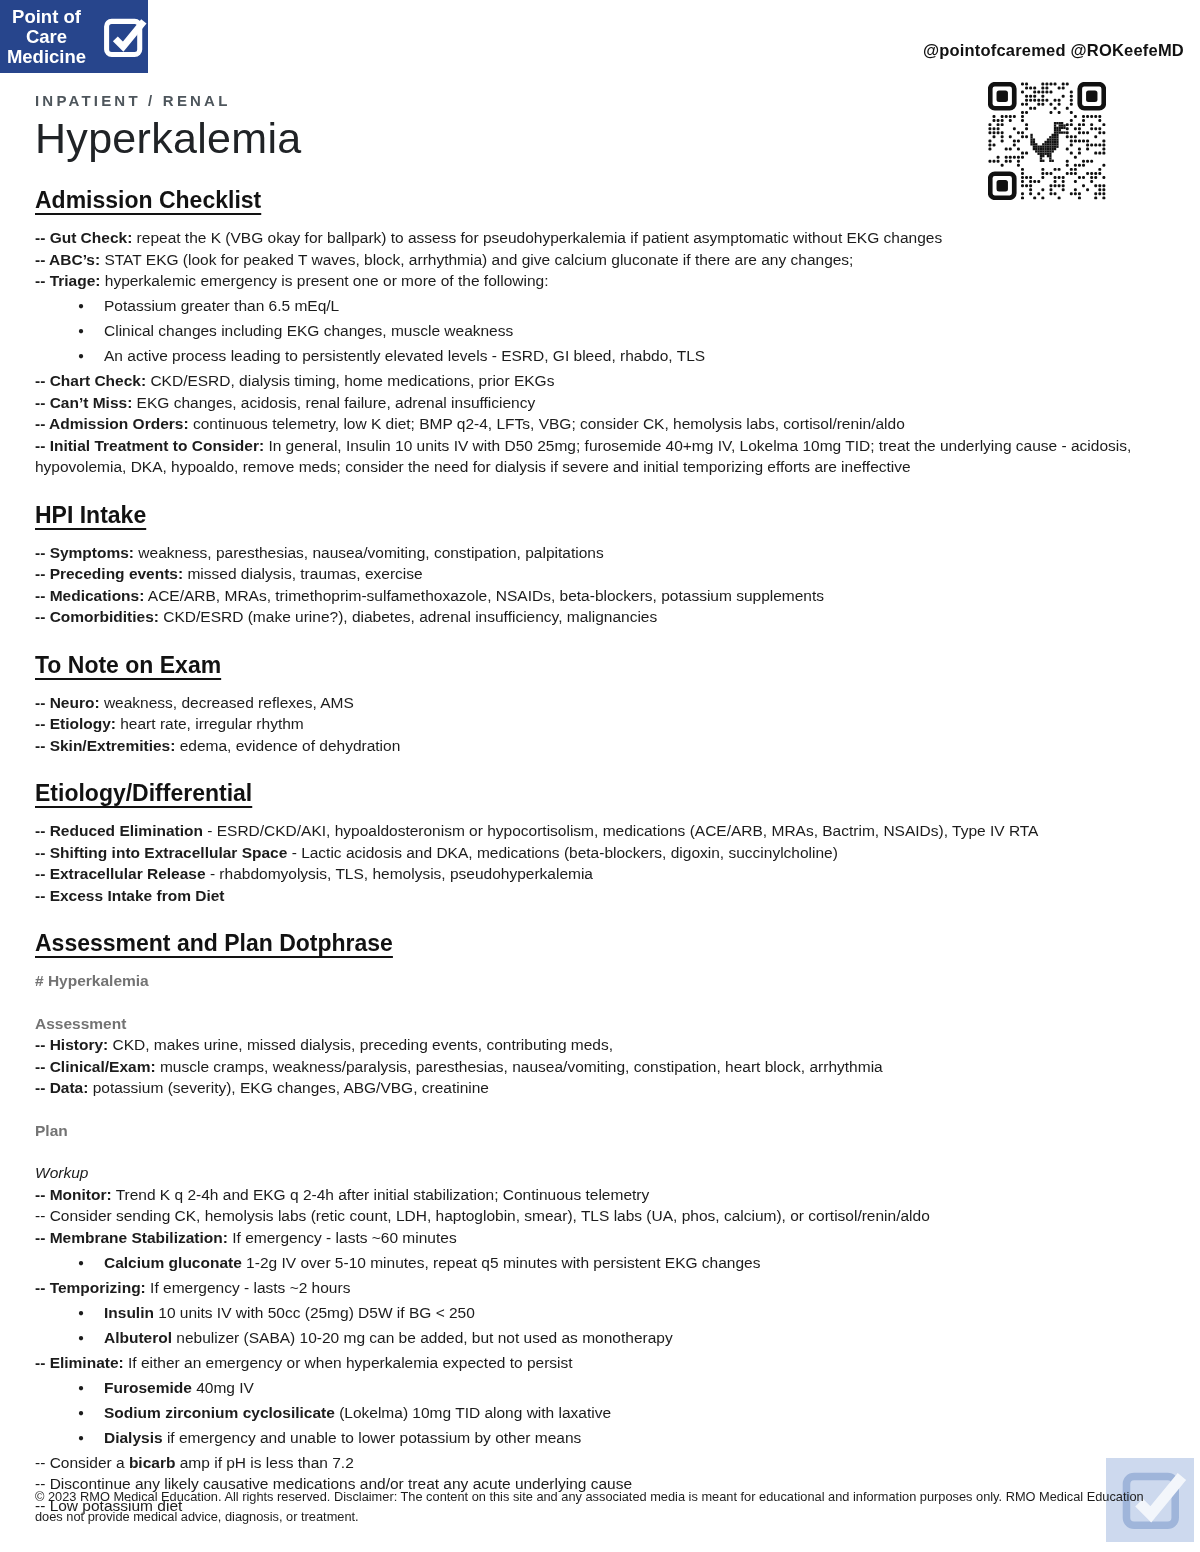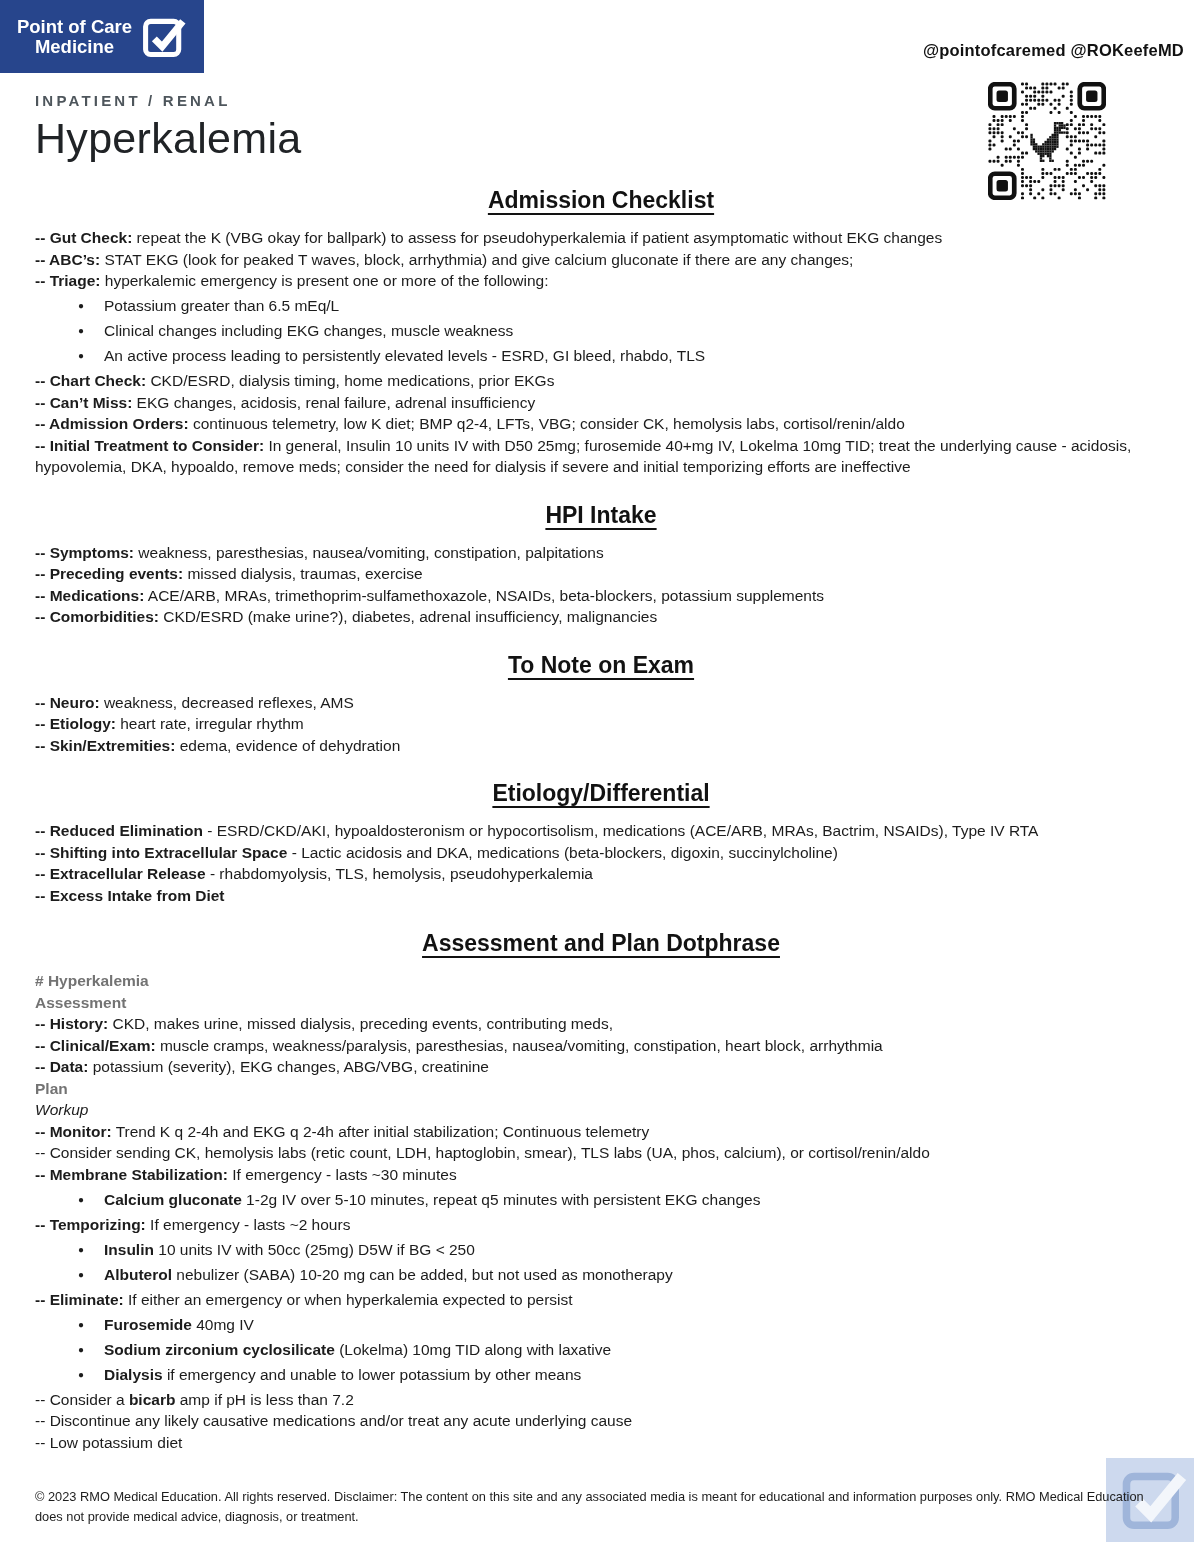--- a/index.html
+++ b/index.html
@@ -5,47 +5,47 @@
   * { margin:0; padding:0; box-sizing:border-box; }
   html,body { background:#ffffff; }
   .page {
     position:relative; width:1200px; height:1552px; margin:0 auto;
     background:#ffffff; overflow:hidden;
     font-family:"Liberation Sans", sans-serif;
     color:#1c1c1c;
   }
   
   .logo-bar{
-    position:absolute; top:0; left:0; width:204px; height:73px;
+    position:absolute; top:0; left:0; width:148px; height:73px;
     background:#27458c; display:flex; align-items:center; justify-content:center; gap:9px;
   }
   .logo-text{ color:#ffffff; font-weight:700; font-size:18.5px; line-height:20px; text-align:center; }
   .logo-check{ width:46px; height:46px; flex:0 0 auto; }
   .social{
     position:absolute; top:41px; right:16px;
     font-size:16.5px; font-weight:700; color:#111111; letter-spacing:.2px;
   }
   .qr{ position:absolute; top:82px; left:988px; width:118px; height:118px; }
   
   .content{ position:absolute; top:92px; left:35px; width:1132px; }
   .category{
     font-size:15px; font-weight:700; letter-spacing:3.2px; color:#4e565c;
   }
   .title{
     font-size:43px; font-weight:400; color:#202326; margin-top:5px; letter-spacing:.3px;
   }
   .sec h2{
     font-size:23px; font-weight:700; color:#121212;
     margin:24px 0 13px 0;
-    text-decoration:underline; text-decoration-thickness:2px; text-underline-offset:5px;text-align:center;
+    text-decoration:underline; text-decoration-thickness:2px; text-underline-offset:5px;
   }
   .line{ font-size:15.5px; line-height:21.5px; }
   .bullet{ display:flex; margin:3.5px 0 3.5px 43px; font-size:15.5px; line-height:21.5px; }
   .bullet .dot{ width:26px; flex:0 0 auto; font-size:13px; line-height:21.5px; }
-  .gap{ }
+  .gap{ margin-top:21px; }
   .b{ font-weight:700; }
   .i{ font-style:italic; }
   .sb{ font-weight:700; color:#737373; }
   
   .footer{
     position:absolute; left:35px; top:1487px; width:1132px;
     font-size:12.8px; line-height:20px; color:#1d1d1d; z-index:2;
   }
   .watermark{
     position:absolute; left:1106px; top:1458px; width:88px; height:84px;
@@ -480,21 +480,21 @@
           <h2>Assessment and Plan Dotphrase</h2>
           <div class="line"><span class="sb"># Hyperkalemia</span></div>
           <div class="line gap"><span class="sb">Assessment</span></div>
           <div class="line"><span class="b">-- History:</span><span> CKD, makes urine, missed dialysis, preceding events, contributing meds,</span></div>
           <div class="line"><span class="b">-- Clinical/Exam:</span><span> muscle cramps, weakness/paralysis, paresthesias, nausea/vomiting, constipation, heart block, arrhythmia</span></div>
           <div class="line"><span class="b">-- Data:</span><span> potassium (severity), EKG changes, ABG/VBG, creatinine</span></div>
           <div class="line gap"><span class="sb">Plan</span></div>
           <div class="line gap"><span class="i">Workup</span></div>
           <div class="line"><span class="b">-- Monitor:</span><span> Trend K q 2-4h and EKG q 2-4h after initial stabilization; Continuous telemetry</span></div>
           <div class="line"><span>-- Consider sending CK, hemolysis labs (retic count, LDH, haptoglobin, smear), TLS labs (UA, phos, calcium), or cortisol/renin/aldo</span></div>
-          <div class="line"><span class="b">-- Membrane Stabilization:</span><span> If emergency - lasts ~30 minutes</span></div>
+          <div class="line"><span class="b">-- Membrane Stabilization:</span><span> If emergency - lasts ~60 minutes</span></div>
           <div class="bullet">
             <span class="dot" style="font-size: 10px;">●</span>
             <span><span class="b">Calcium gluconate</span><span> 1-2g IV over 5-10 minutes, repeat q5 minutes with persistent EKG changes</span></span>
           </div>
           <div class="line"><span class="b">-- Temporizing:</span><span> If emergency - lasts ~2 hours</span></div>
           <div class="bullet">
             <span class="dot" style="font-size: 10px;">●</span>
             <span><span class="b">Insulin</span><span> 10 units IV with 50cc (25mg) D5W if BG &lt; 250</span></span>
           </div>
           <div class="bullet">

